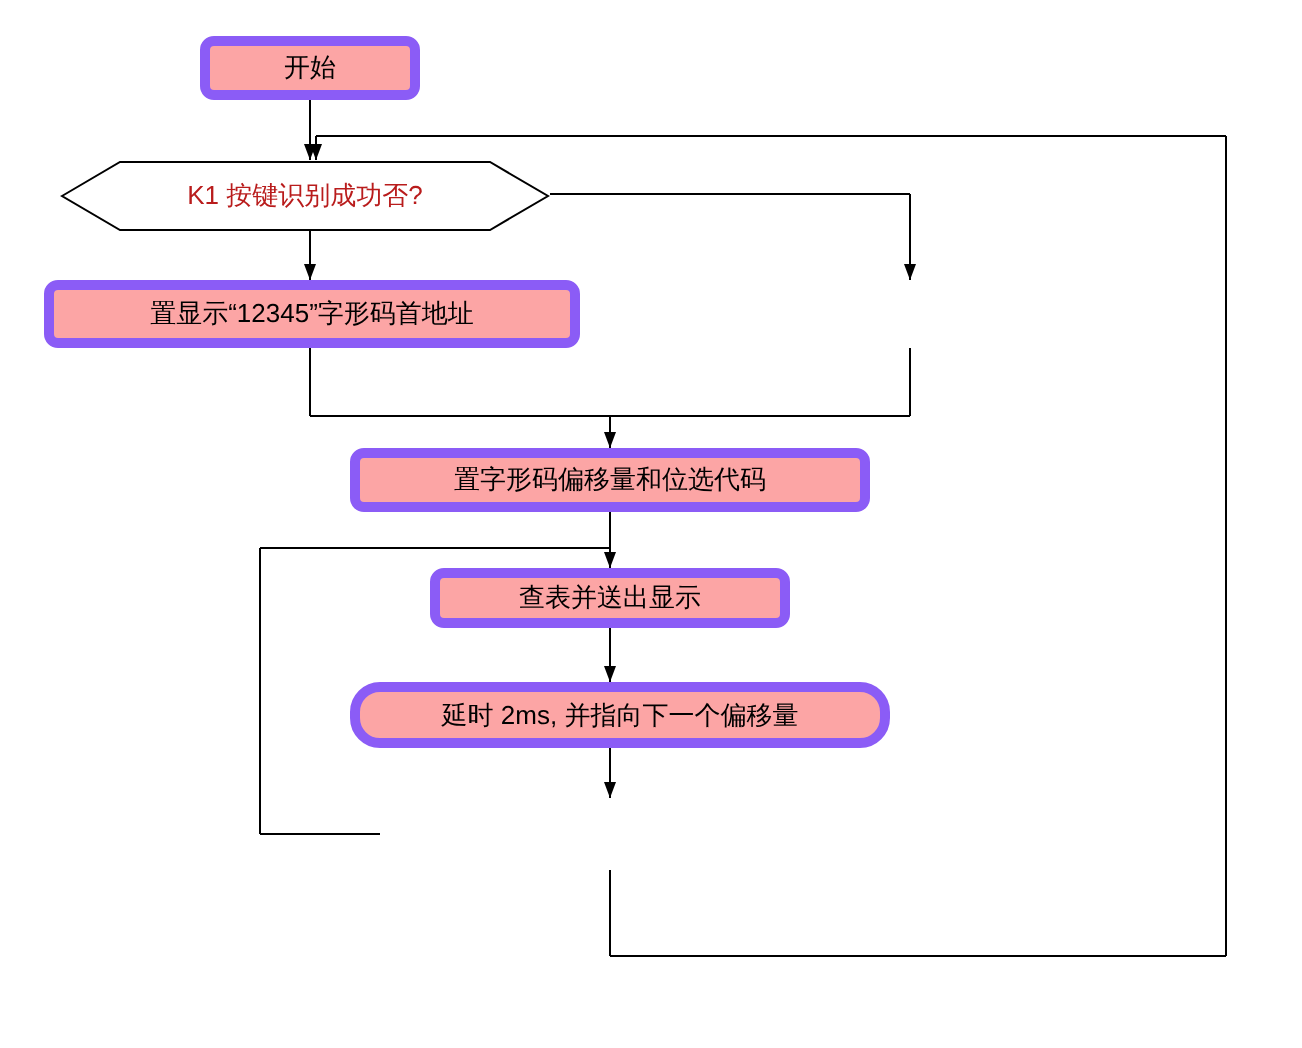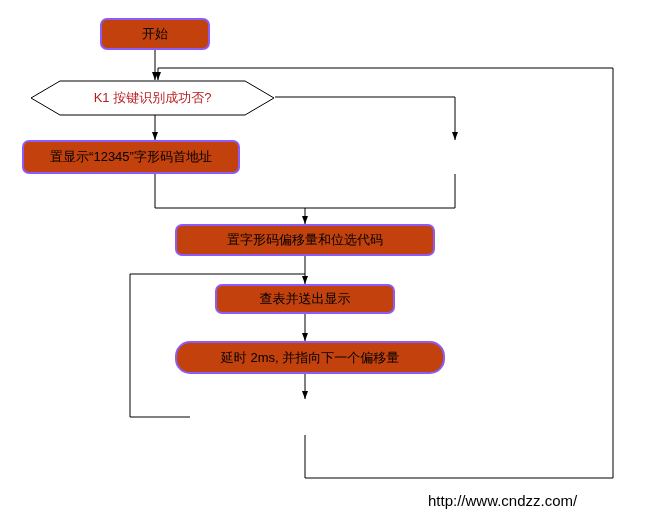--- a/index.html
+++ b/index.html
@@ -23,23 +23,23 @@
     display: flex;
     align-items: center;
     justify-content: center;
     text-align: center;
     color: #000000;
     font-size: 13px;
     line-height: 1.2;
     white-space: nowrap;
   }
   .rrect {
-    border: 2px solid #8b5cf6;
+    border: 5px solid #8b5cf6;
     border-radius: 7px;
-    background: #c2410c;
+    background: #fca5a5;
   }
   .diamond-wrap {
     position: absolute;
   }
   .diamond-wrap svg {
     position: absolute;
     left: 0;
     top: 0;
     display: block;
   }
@@ -124,33 +124,32 @@
     <span>开始</span>
   </div>
 
   <div class="diamond-wrap" style="left:30px; top:80px; width:245px; height:36px;">
     <svg width="245" height="36">
       <polygon points="1,18 30,1 215,1 244,18 215,35 30,35" fill="#ffffff" stroke="#000000" stroke-width="1"></polygon>
     </svg>
     <div class="diamond-label">K1 按键识别成功否?</div>
   </div>
 
-  <div class="node rrect" style="left:22px; top:140px; width:218px; height:34px;">
+  <div class="node rrect" style="left:22px; top:140px; width:268px; height:34px;">
     <span>置显示“12345”字形码首地址</span>
   </div>
 
 
   <div class="node rrect" style="left:215px; top:284px; width:180px; height:30px;">
     <span>查表并送出显示</span>
   </div>
 
   <div class="node rrect" style="left:175px; top:224px; width:260px; height:32px;">
     <span>置字形码偏移量和位选代码</span>
   </div>
 
   <div class="node rrect" style="left:175px; top:341px; width:270px; height:33px;border-radius:15px;">
     <span>延时 2ms, 并指向下一个偏移量</span>
   </div>
 
 
-  <div class="watermark wm-bottom" style="left:428px; top:492px;">http://www.cndzz.com/</div>
 
 </div>
 
 </body></html>

